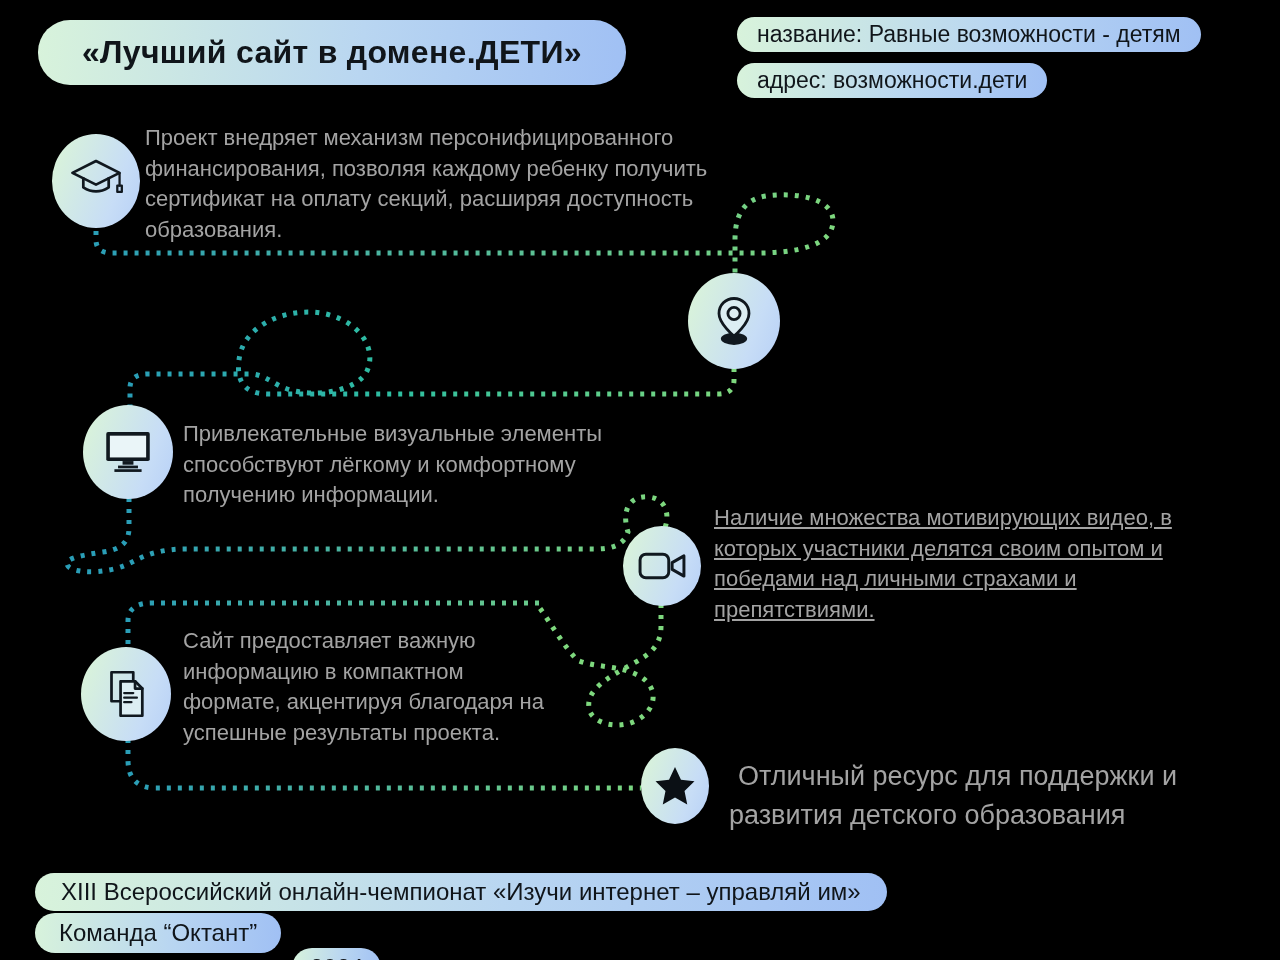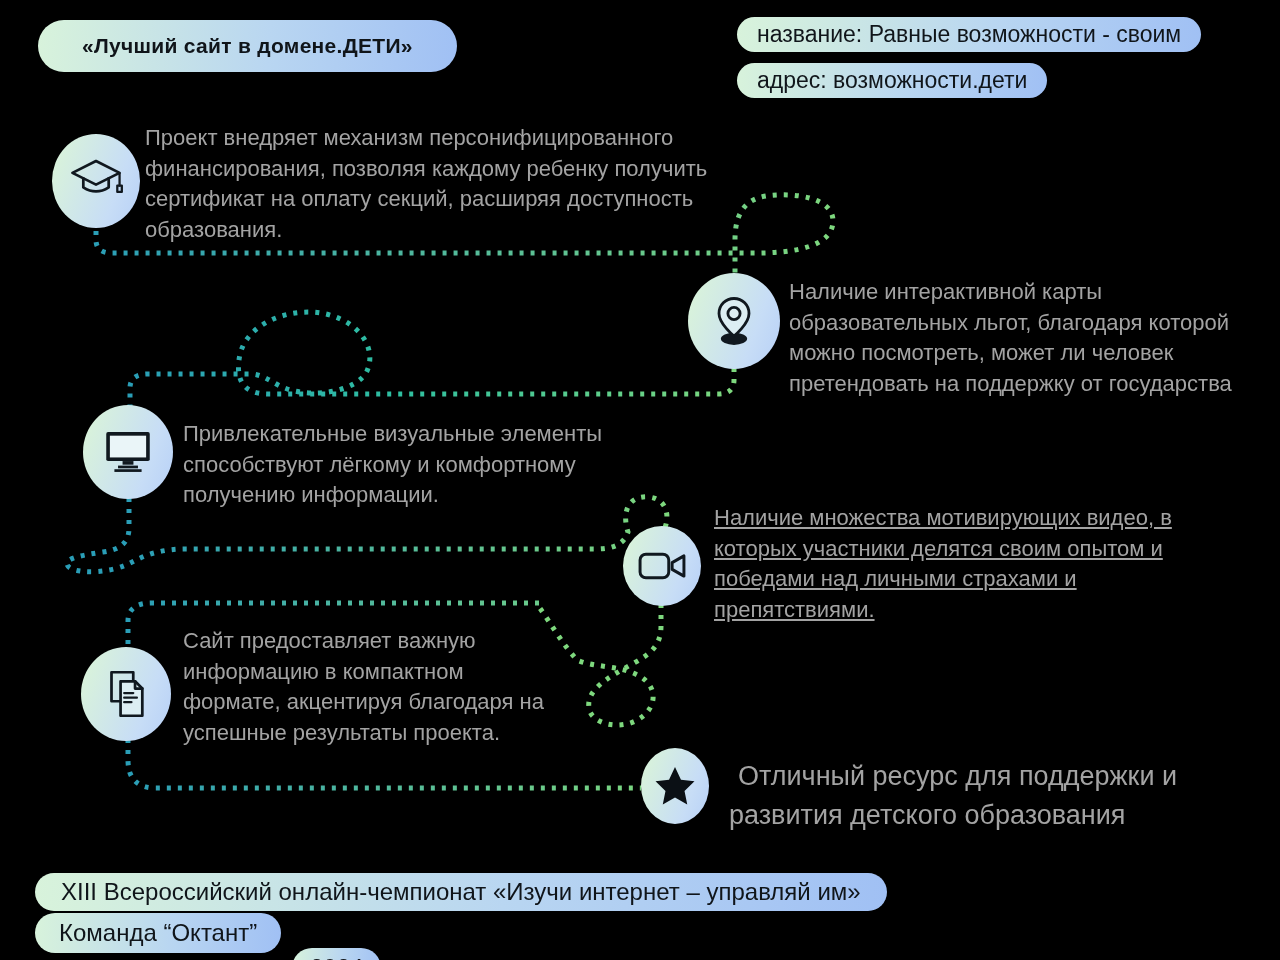--- a/index.html
+++ b/index.html
@@ -8,21 +8,21 @@
     font-family:"Liberation Sans", sans-serif;
   }
   .stage { position:absolute; inset:0; width:1280px; height:960px; }
   svg.paths { position:absolute; left:0; top:0; z-index:1; }
 
   .pill {
     position:absolute; z-index:3; white-space:nowrap;
     background:linear-gradient(95deg,#d8f3db 0%,#b9d6f1 55%,#a0c0f4 100%);
     color:#10151a; border-radius:30px; font-weight:500;
   }
-  .pill-title { left:38px; top:20px; font-size:21px; font-weight:600;
+  .pill-title { left:38px; top:20px; font-size:32px; font-weight:600;
     padding:14px 44px; border-radius:32px; letter-spacing:.3px; }
   .pill-meta-name    { left:737px; top:17px; font-size:23px; padding:4px 20px; border-radius:18px; }
   .pill-meta-address { left:737px; top:63px; font-size:23px; padding:4px 20px; border-radius:18px; }
   .pill-champ { left:35px; top:862px; font-size:24px; padding:5px 26px; border-radius:21px;margin-top:11px; }
   .pill-team  { left:35px; top:913px; font-size:24px; padding:6px 24px; border-radius:21px; }
   .pill-year  { left:292px; top:948px; font-size:24px; padding:6px 18px; border-radius:21px; }
 
   .icon-circle {
     position:absolute; z-index:2; border-radius:50%;
     background:linear-gradient(110deg,#d9f3da 8%,#c7ddf6 70%,#b7d0f7 100%);
@@ -79,21 +79,21 @@
 
       <path stroke="url(#gC)" d="M 129 498 L 129 528 C 129 545 117 550 103 552 C 83 555 66 558 67 564 C 68 572 93 574 114 569 C 131 565 139 556 158 552 Q 170 549 185 549 L 596 549 C 618 549 625 541 628 532 C 621 510 630 495 649 497 C 667 499 671 517 663 532 L 660 542"></path>
 
       <path stroke="#7ed87e" d="M 661 604 L 661 626 C 661 646 650 654 634 663 C 607 678 586 690 589 708 C 591 724 620 731 639 719 C 658 707 657 687 641 677 C 622 665 595 668 577 660 C 563 645 550 622 539 607"></path>
 
       <path stroke="url(#gD)" d="M 539 603 L 152 603 Q 128 603 128 621 L 128 760 Q 128 788 156 788 L 641 788"></path>
     </g>
   </svg>
 
   <div class="pill pill-title">«Лучший сайт в домене.ДЕТИ»</div>
-  <div class="pill pill-meta-name">название: Равные возможности - своим</div>
+  <div class="pill pill-meta-name">название: Равные возможности - детям</div>
   <div class="pill pill-meta-address">адрес: возможности.дети</div>
 
   <div class="icon-circle c1">
     <svg width="58" height="58" viewBox="0 0 64 64" fill="none" stroke="#10181f" stroke-width="3" stroke-linejoin="round" stroke-linecap="round">
       <path d="M32 10 L58 23 L32 36 L6 23 Z"></path>
       <path d="M18 29 L18 39 Q32 48 46 39 L46 29"></path>
       <path d="M58 24 L58 37" stroke-width="2.5"></path>
       <rect x="55.5" y="37" width="5" height="7" stroke-width="2.5"></rect>
     </svg>
   </div>
@@ -102,24 +102,20 @@
 сертификат на оплату секций, расширяя доступность
 образования.</div>
 
   <div class="icon-circle c2">
     <svg width="60" height="60" viewBox="0 0 64 64">
       <ellipse cx="32" cy="51" rx="14" ry="6.5" fill="#10181f"></ellipse>
       <path d="M32 8 C23 8 16 15 16 24 C16 35 32 48 32 48 C32 48 48 35 48 24 C48 15 41 8 32 8 Z" fill="#dceef3" stroke="#10181f" stroke-width="3"></path>
       <circle cx="32" cy="24" r="6.5" fill="none" stroke="#10181f" stroke-width="3"></circle>
     </svg>
   </div>
-  <div class="feature-text f2">Наличие интерактивной карты
-образовательных льгот, благодаря которой
-можно посмотреть, может ли человек
-претендовать на поддержку от государства</div>
 
   <div class="icon-circle c3">
     <svg width="58" height="58" viewBox="0 0 64 64">
       <rect x="8" y="10" width="48" height="32" rx="2" fill="#10181f"></rect>
       <rect x="12" y="14" width="40" height="24" fill="#eaf5f8"></rect>
       <rect x="26" y="42" width="12" height="4" fill="#10181f"></rect>
       <rect x="21" y="47" width="22" height="3" fill="#10181f"></rect>
       <rect x="17" y="51" width="30" height="3" fill="#10181f"></rect>
     </svg>
   </div>

